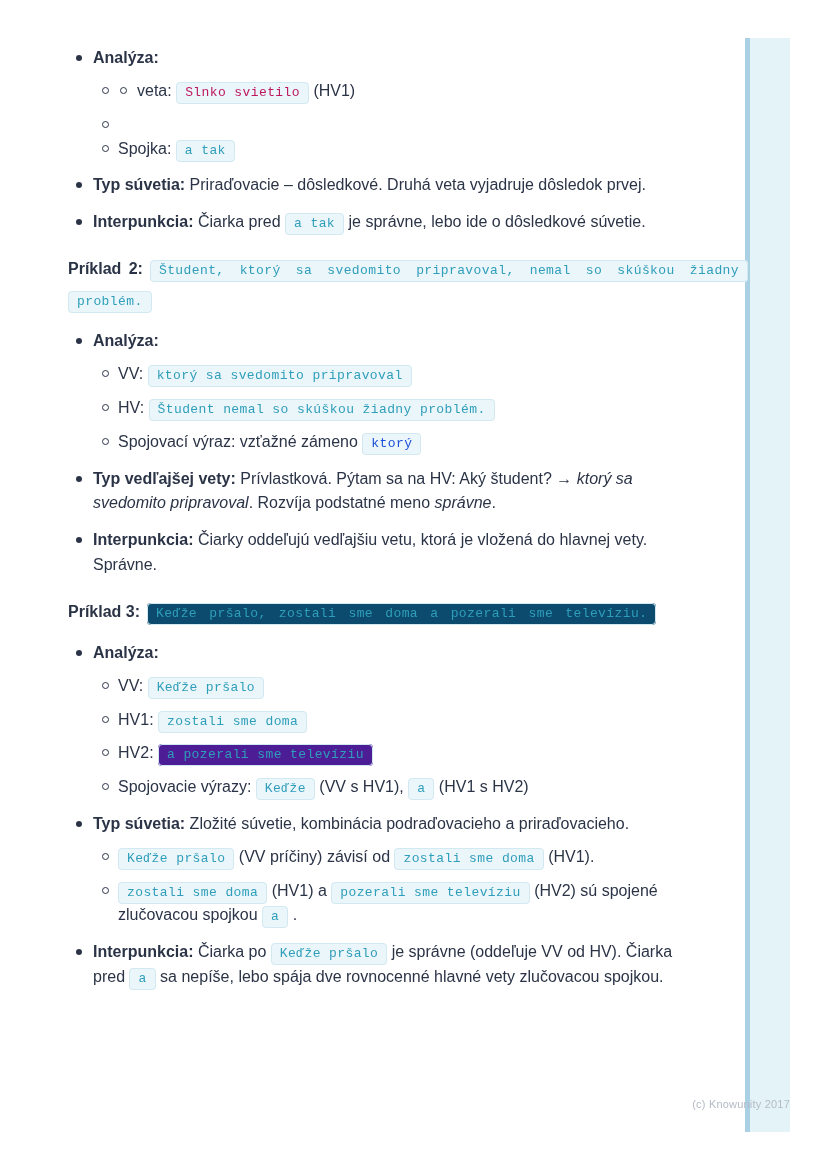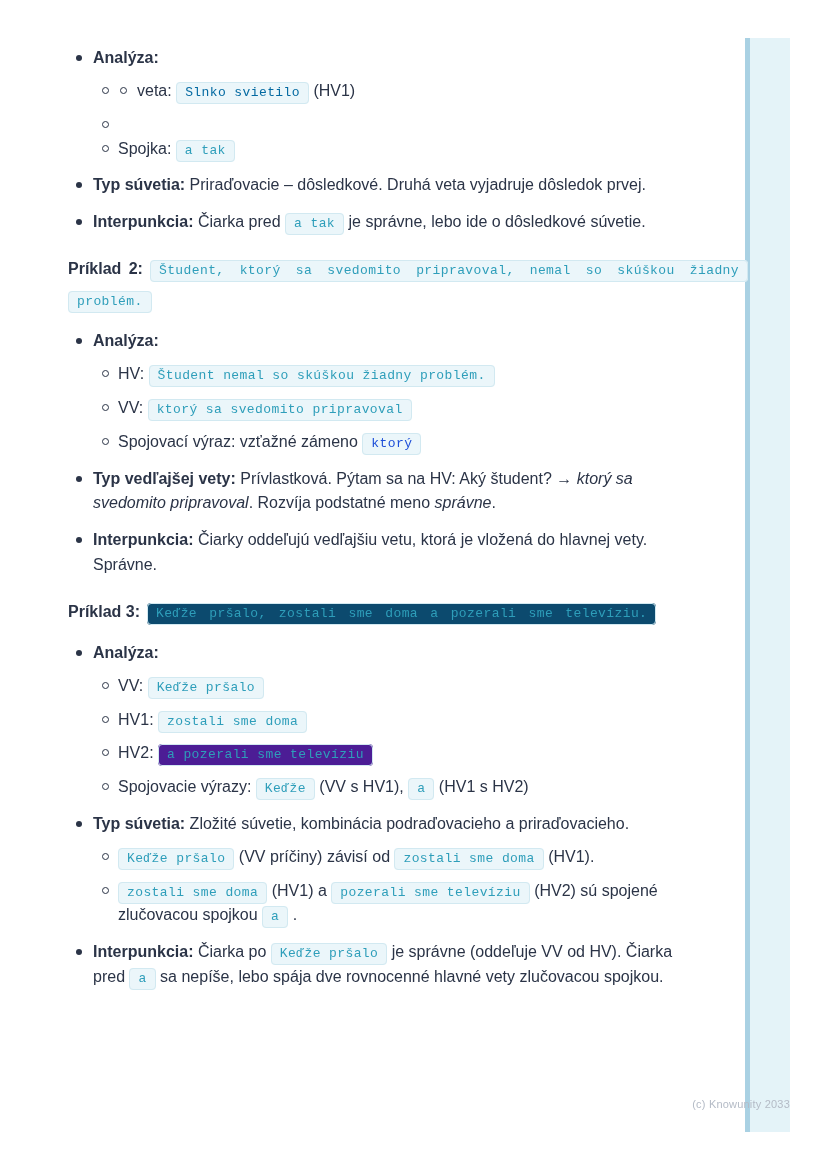--- a/index.html
+++ b/index.html
@@ -92,21 +92,21 @@
   <div class="accent-stripe" style="background: rgb(169, 209, 227);"></div>
   <main class="content" id="content">
       <div class="list-block">
         <div class="li lvl1">
           <span class="marker-disc"></span>
           <div class="li-content"><strong class="seg-b">Analýza:</strong></div>
         </div>
         <div class="sublist">
           <div class="li lvl2">
             <span class="marker-ring"></span>
-            <div class="li-content"><span class="inline-ring"></span><span class="seg-n">veta: </span><code class="seg-c" style="color: #0369a1; background: rgb(235, 246, 250); border-color: rgb(210, 233, 241);">Slnko svietilo</code><span class="seg-n"> (HV1)</span></div>
+            <div class="li-content"><span class="inline-ring"></span><span class="seg-n">veta: </span><code class="seg-c" style="color: #be185d; background: rgb(235, 246, 250); border-color: rgb(210, 233, 241);">Slnko svietilo</code><span class="seg-n"> (HV1)</span></div>
           </div>
           <div class="li lvl2">
             <span class="marker-ring"></span>
           </div>
           <div class="li lvl2">
             <span class="marker-ring"></span>
             <div class="li-content"><span class="seg-n">Spojka: </span><code class="seg-c" style="color: rgb(46, 158, 186); background: rgb(235, 246, 250); border-color: rgb(210, 233, 241);">a tak</code></div>
           </div>
         </div>
         <div class="li lvl1">
@@ -120,25 +120,25 @@
       </div>
       <p class="example"><strong class="ex-label">Príklad 2:</strong><code class="ex-code" style="color: rgb(46, 158, 186); background: rgb(235, 246, 250); border-color: rgb(210, 233, 241);">Študent, ktorý sa svedomito pripravoval, nemal so skúškou žiadny problém.</code></p>
       <div class="list-block">
         <div class="li lvl1">
           <span class="marker-disc"></span>
           <div class="li-content"><strong class="seg-b">Analýza:</strong></div>
         </div>
         <div class="sublist">
           <div class="li lvl2">
             <span class="marker-ring"></span>
-            <div class="li-content"><span class="seg-n">HV: </span><code class="seg-c" style="color: rgb(46, 158, 186); background: rgb(235, 246, 250); border-color: rgb(210, 233, 241);">Študent nemal so skúškou žiadny problém.</code></div>
+            <div class="li-content"><span class="seg-n">VV: </span><code class="seg-c" style="color: rgb(46, 158, 186); background: rgb(235, 246, 250); border-color: rgb(210, 233, 241);">ktorý sa svedomito pripravoval</code></div>
           </div>
           <div class="li lvl2">
             <span class="marker-ring"></span>
-            <div class="li-content"><span class="seg-n">VV: </span><code class="seg-c" style="color: rgb(46, 158, 186); background: rgb(235, 246, 250); border-color: rgb(210, 233, 241);">ktorý sa svedomito pripravoval</code></div>
+            <div class="li-content"><span class="seg-n">HV: </span><code class="seg-c" style="color: rgb(46, 158, 186); background: rgb(235, 246, 250); border-color: rgb(210, 233, 241);">Študent nemal so skúškou žiadny problém.</code></div>
           </div>
           <div class="li lvl2">
             <span class="marker-ring"></span>
             <div class="li-content"><span class="seg-n">Spojovací výraz: vzťažné zámeno </span><code class="seg-c" style="color: #1d4ed8; background: rgb(235, 246, 250); border-color: rgb(210, 233, 241);">ktorý</code></div>
           </div>
         </div>
         <div class="li lvl1">
           <span class="marker-disc"></span>
           <div class="li-content"><strong class="seg-b">Typ vedľajšej vety:</strong><span class="seg-n"> Prívlastková. Pýtam sa na HV: Aký študent? → </span><em class="seg-i">ktorý sa svedomito pripravoval</em><span class="seg-n">. Rozvíja podstatné meno </span><em class="seg-i">správne</em><span class="seg-n">.</span></div>
         </div>
@@ -184,14 +184,14 @@
             <span class="marker-ring"></span>
             <div class="li-content"><code class="seg-c" style="color: rgb(46, 158, 186); background: rgb(235, 246, 250); border-color: rgb(210, 233, 241);">zostali sme doma</code><span class="seg-n"> (HV1) a </span><code class="seg-c" style="color: rgb(46, 158, 186); background: rgb(235, 246, 250); border-color: rgb(210, 233, 241);">pozerali sme televíziu</code><span class="seg-n"> (HV2) sú spojené zlučovacou spojkou </span><code class="seg-c" style="color: rgb(46, 158, 186); background: rgb(235, 246, 250); border-color: rgb(210, 233, 241);">a</code><span class="seg-n"> .</span></div>
           </div>
         </div>
         <div class="li lvl1">
           <span class="marker-disc"></span>
           <div class="li-content"><strong class="seg-b">Interpunkcia:</strong><span class="seg-n"> Čiarka po </span><code class="seg-c" style="color: rgb(46, 158, 186); background: rgb(235, 246, 250); border-color: rgb(210, 233, 241);">Keďže pršalo</code><span class="seg-n"> je správne (oddeľuje VV od HV). Čiarka pred </span><code class="seg-c" style="color: rgb(46, 158, 186); background: rgb(235, 246, 250); border-color: rgb(210, 233, 241);">a</code><span class="seg-n"> sa nepíše, lebo spája dve rovnocenné hlavné vety zlučovacou spojkou.</span></div>
         </div>
       </div>
     </main>
-  <div class="watermark" style="color: rgb(180, 187, 198);">(c) Knowunity 2033</div>
+  <div class="watermark" style="color: rgb(180, 187, 198);">(c) Knowunity 2017</div>
 </div>
 
 </body></html>

